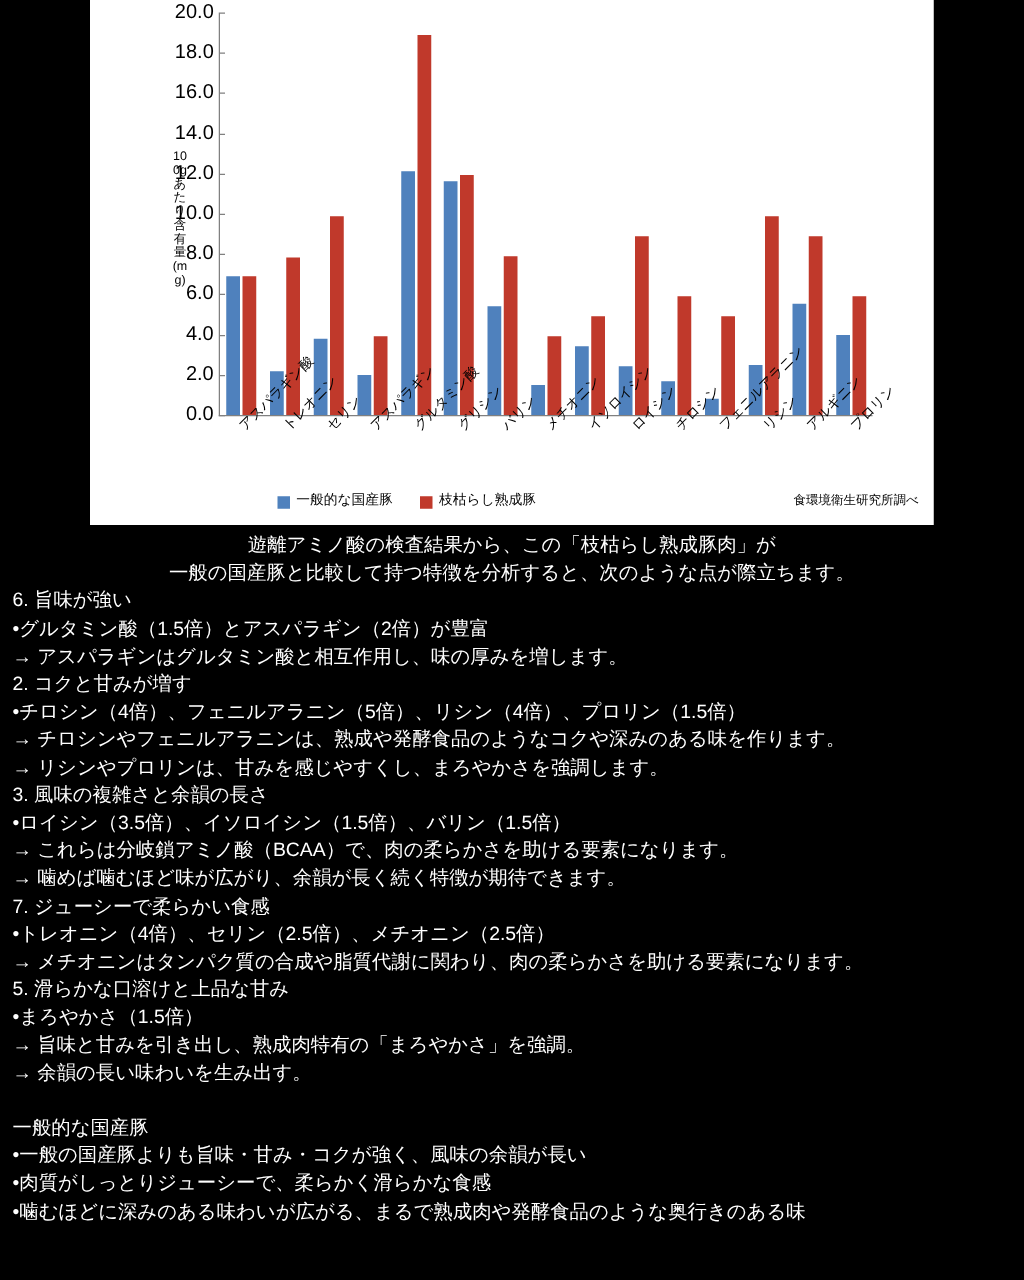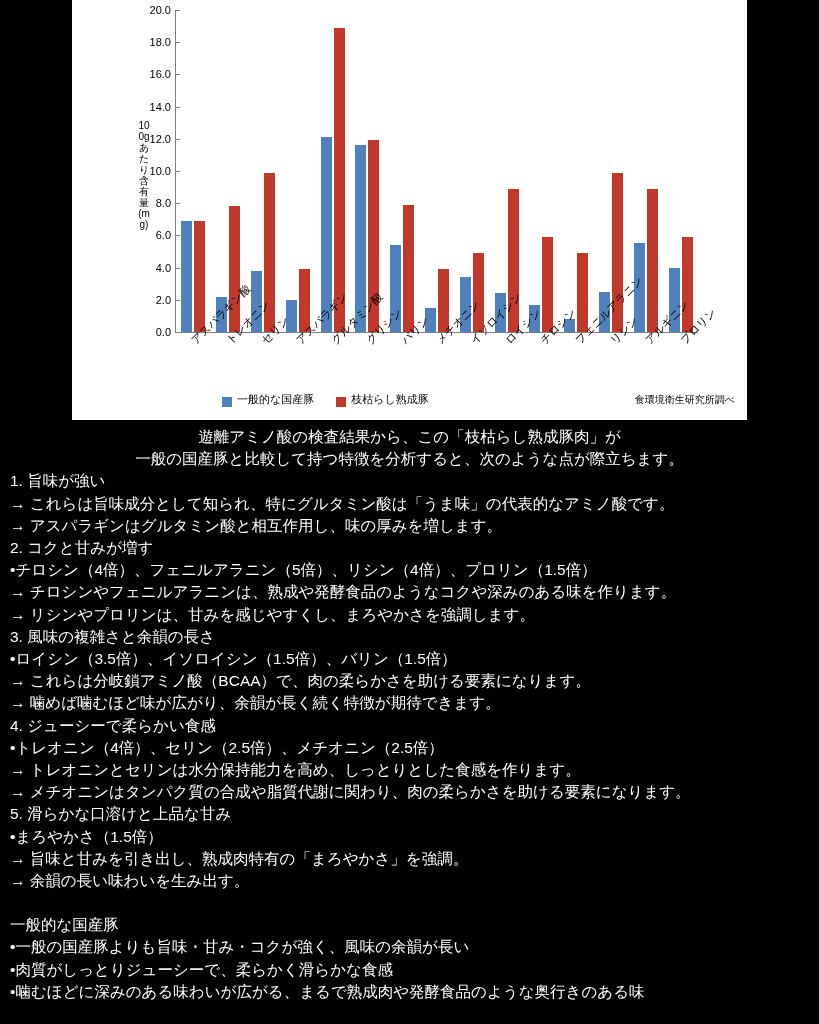--- a/index.html
+++ b/index.html
@@ -54,21 +54,21 @@
     height: 323px;
     border-left: 1px solid #808080;
     border-bottom: 1px solid #808080;
     box-sizing: border-box;
   }
   .ytick {
     position: absolute;
     right: 100%;
     transform: translateY(-50%);
     padding-right: 5px;
-    font-size: 11px;
+    font-size: 16px;
     color: #000000;
     white-space: nowrap;
   }
   .ytick .tickmark {
     position: absolute;
     left: 100%;
     top: 50%;
     width: 4px;
     height: 1px;
     background: #808080;
@@ -283,34 +283,33 @@
         </div>
       </div>
 
       <div class="source-note">食環境衛生研究所調べ</div>
     </div>
   </div>
 
   <div class="body-text" id="body-text">
       <div class="line center">遊離アミノ酸の検査結果から、この「枝枯らし熟成豚肉」が</div>
       <div class="line center">一般の国産豚と比較して持つ特徴を分析すると、次のような点が際立ちます。</div>
-      <div class="line left">1. 旨味が強い</div>
-      <div class="line left">→ これらは旨味成分として知られ、特にグルタミン酸は「うま味」の代表的なアミノ酸です。</div>
+      <div class="line left">6. 旨味が強い</div>
+      <div class="line left">•グルタミン酸（1.5倍）とアスパラギン（2倍）が豊富</div>
       <div class="line left">→ アスパラギンはグルタミン酸と相互作用し、味の厚みを増します。</div>
       <div class="line left">2. コクと甘みが増す</div>
       <div class="line left">•チロシン（4倍）、フェニルアラニン（5倍）、リシン（4倍）、プロリン（1.5倍）</div>
       <div class="line left">→ チロシンやフェニルアラニンは、熟成や発酵食品のようなコクや深みのある味を作ります。</div>
       <div class="line left">→ リシンやプロリンは、甘みを感じやすくし、まろやかさを強調します。</div>
       <div class="line left">3. 風味の複雑さと余韻の長さ</div>
       <div class="line left">•ロイシン（3.5倍）、イソロイシン（1.5倍）、バリン（1.5倍）</div>
       <div class="line left">→ これらは分岐鎖アミノ酸（BCAA）で、肉の柔らかさを助ける要素になります。</div>
       <div class="line left">→ 噛めば噛むほど味が広がり、余韻が長く続く特徴が期待できます。</div>
-      <div class="line left">4. ジューシーで柔らかい食感</div>
+      <div class="line left">7. ジューシーで柔らかい食感</div>
       <div class="line left">•トレオニン（4倍）、セリン（2.5倍）、メチオニン（2.5倍）</div>
-      <div class="line left">→ トレオニンとセリンは水分保持能力を高め、しっとりとした食感を作ります。</div>
       <div class="line left">→ メチオニンはタンパク質の合成や脂質代謝に関わり、肉の柔らかさを助ける要素になります。</div>
       <div class="line left">5. 滑らかな口溶けと上品な甘み</div>
       <div class="line left">•まろやかさ（1.5倍）</div>
       <div class="line left">→ 旨味と甘みを引き出し、熟成肉特有の「まろやかさ」を強調。</div>
       <div class="line left">→ 余韻の長い味わいを生み出す。</div>
       <div class="blank"></div>
       <div class="line left">一般的な国産豚</div>
       <div class="line left">•一般の国産豚よりも旨味・甘み・コクが強く、風味の余韻が長い</div>
       <div class="line left">•肉質がしっとりジューシーで、柔らかく滑らかな食感</div>
       <div class="line left">•噛むほどに深みのある味わいが広がる、まるで熟成肉や発酵食品のような奥行きのある味</div>

